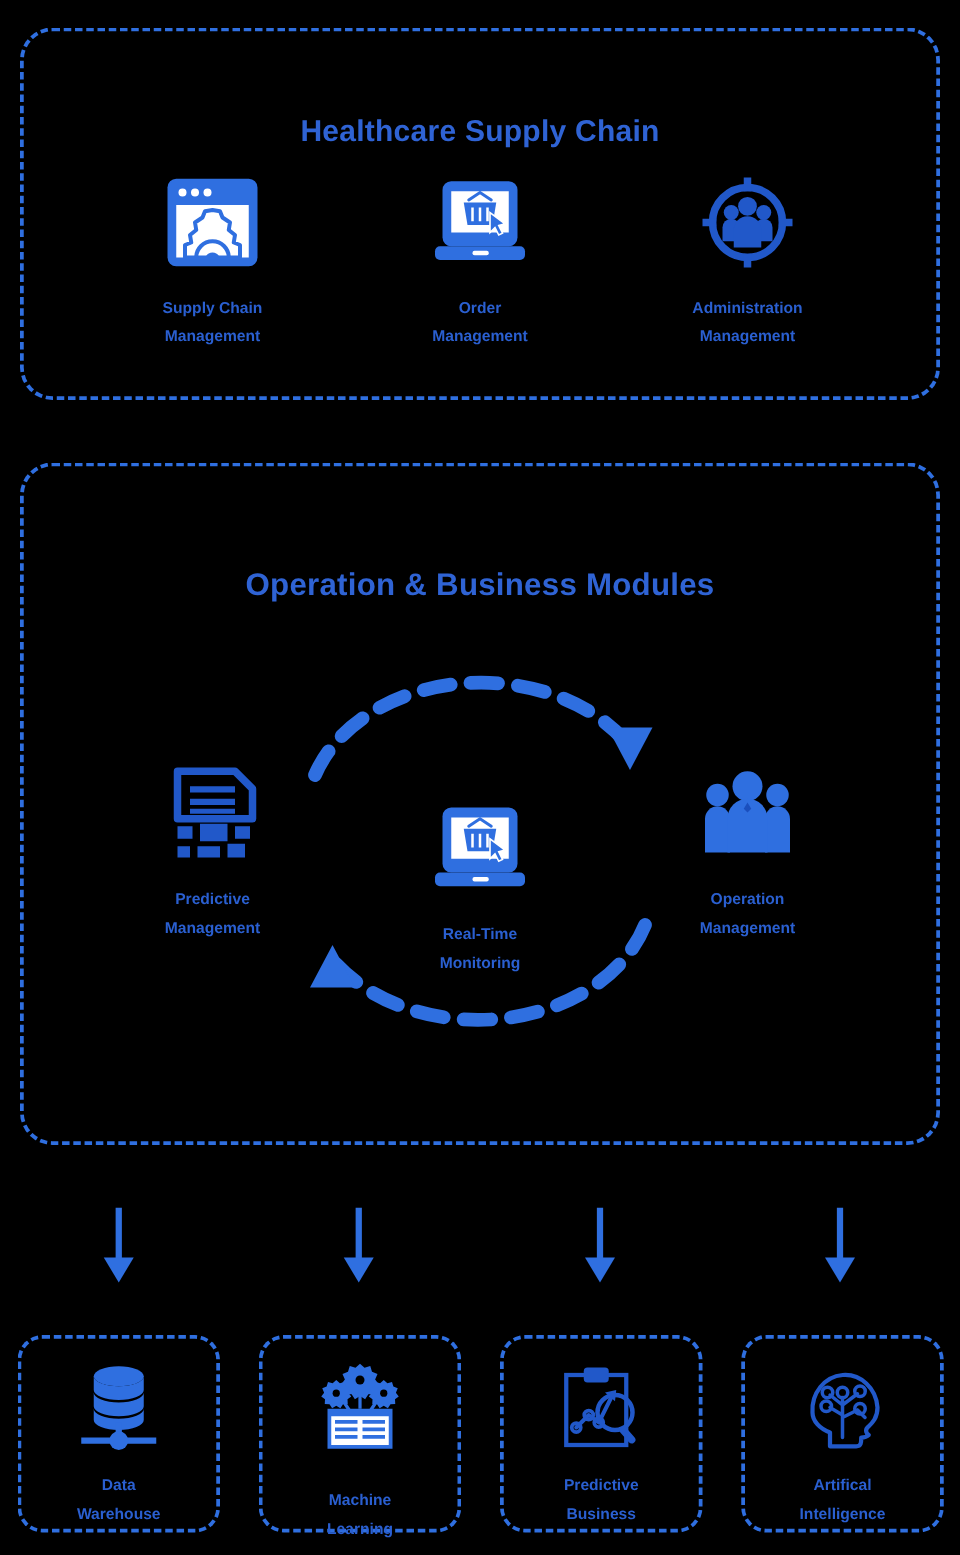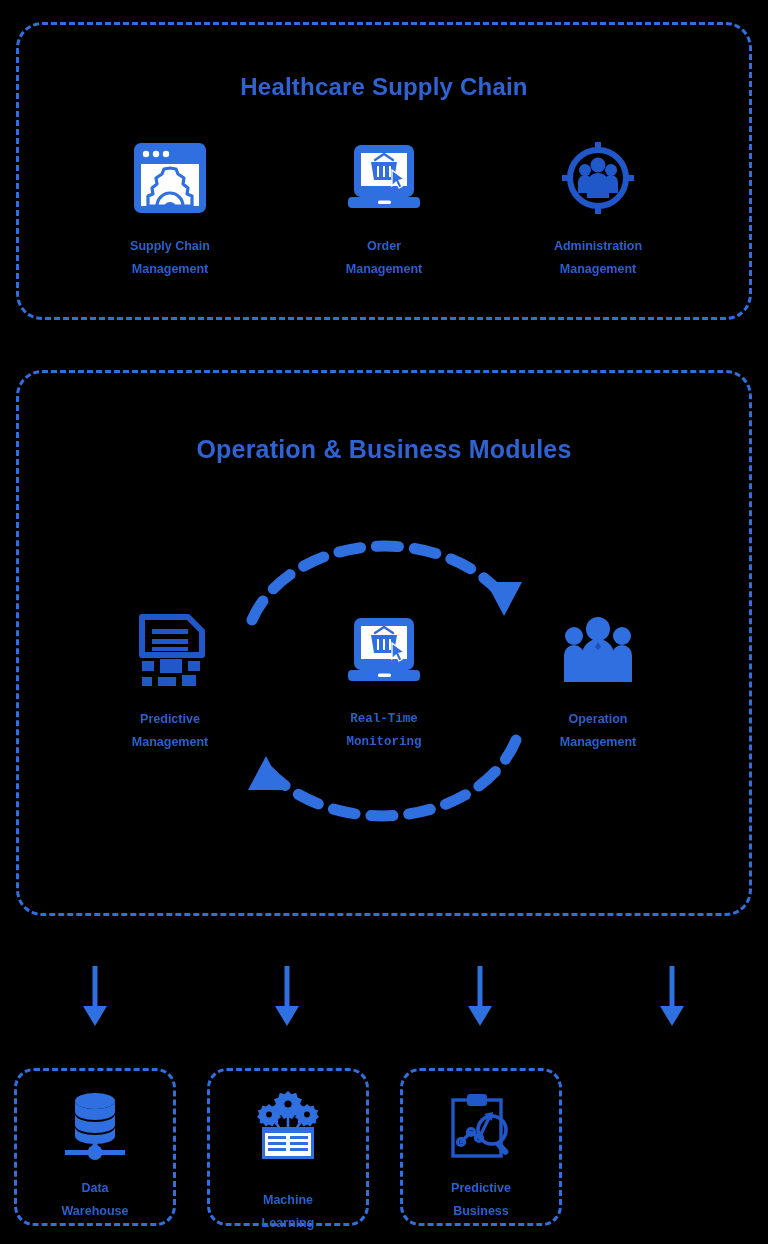--- a/index.html
+++ b/index.html
@@ -31,20 +31,21 @@
   #panel-top    { left: 16px;  top: 22px;  width: 736px; height: 298px; }
   #panel-middle { left: 16px;  top: 370px; width: 736px; height: 546px; }
 
   .panel-title {
     position: absolute;
     left: 0; right: 0;
     text-align: center;
     color: #2f63d4;
     font-weight: 800;
     letter-spacing: 0.2px;
+    margin-top: 19px;
   }
   #panel-top .panel-title    { top: 48px; font-size: 24px; }
   #panel-middle .panel-title { top: 62px; font-size: 25px; }
 
   
   .cell {
     position: absolute;
     width: 170px;
     text-align: center;
   }
@@ -63,21 +64,21 @@
   }
   .cell .cell-label span { display: block; }
 
   
   #cell-supply-chain  { left: 85px;  top: 135px; }
   #cell-order         { left: 299px; top: 135px; }
   #cell-administration{ left: 513px; top: 135px; }
 
   
   #cell-predictive    { left: 85px;  top: 608px; }
-  #cell-realtime      { left: 299px; top: 608px; font-family: Liberation Mono, monospace; }
+  #cell-realtime      { left: 299px; top: 636px; }
   #cell-business      { left: 513px; top: 608px; }
 
   
   .arc-layer {
     position: absolute;
     left: 234px;
     top: 500px;
     width: 300px;
     height: 360px;
     pointer-events: none;
@@ -364,14 +365,31 @@
         <circle cx="49" cy="42" r="14" fill="none" stroke="#2158c9" stroke-width="3.6"></circle>
         <rect x="56" y="52" width="6" height="16" rx="3" transform="rotate(-42 59 60)" fill="#2158c9"></rect>
       </svg>
     </div>
     <div class="card-label">
       <span>Predictive</span>
       <span>Business</span>
     </div>
   </div>
 
+  <div class="bottom-card" id="card-ai">
+    <div class="icon-wrap">
+      <svg width="76" height="76" viewBox="0 0 76 76">
+        <path d="M14 42 a26 28 0 0 1 52 -4 c0 9 -5 13 -8 16 c-2 2 -1 5 1 6 c-2 2 -4 2 -6 2 c0 4 0 7 -4 7 L28 69 L28 58 c-8 -3 -14 -9 -14 -16 Z" fill="none" stroke="#2158c9" stroke-width="3.4" stroke-linejoin="round"></path>
+        <path d="M38 62 L38 30 M38 36 L28 28 M38 44 L28 38 M38 36 L50 27 M38 46 L50 40 M50 40 L56 46" fill="none" stroke="#2158c9" stroke-width="2.8" stroke-linecap="round"></path>
+        <circle cx="38" cy="26" r="4.2" fill="none" stroke="#2158c9" stroke-width="2.8"></circle>
+        <circle cx="26" cy="26" r="4.2" fill="none" stroke="#2158c9" stroke-width="2.8"></circle>
+        <circle cx="25" cy="37" r="4.2" fill="none" stroke="#2158c9" stroke-width="2.8"></circle>
+        <circle cx="52" cy="25" r="4.2" fill="none" stroke="#2158c9" stroke-width="2.8"></circle>
+        <circle cx="52" cy="39" r="4.2" fill="none" stroke="#2158c9" stroke-width="2.8"></circle>
+      </svg>
+    </div>
+    <div class="card-label">
+      <span>Artifical</span>
+      <span>Intelligence</span>
+    </div>
+  </div>
 
 </div>
 
 </body></html>

